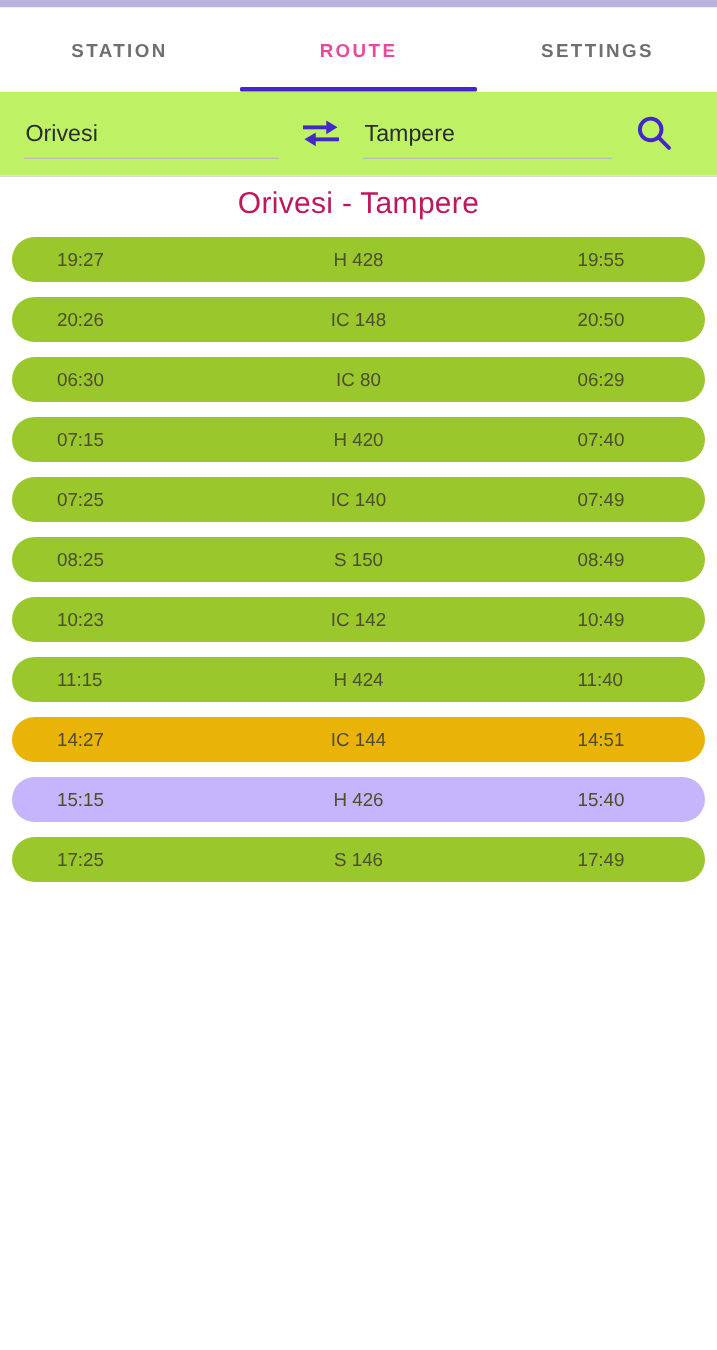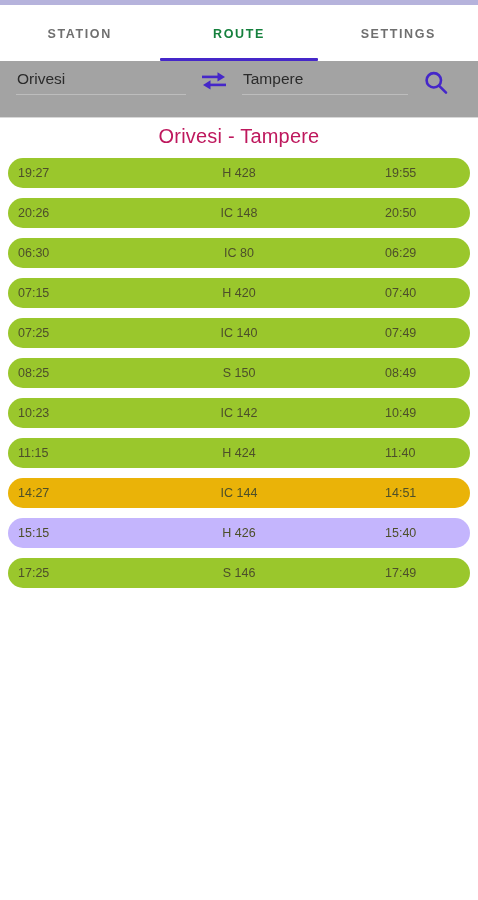--- a/index.html
+++ b/index.html
@@ -57,43 +57,43 @@
   .tab-label {
     font-size: 12.5px;
     letter-spacing: 1.6px;
     font-weight: bold;
     color: #6f6f6f;
     white-space: nowrap;
     font-family: "Liberation Sans", sans-serif;
   }
 
   .tab.active .tab-label {
-    color: #15803d;
+    color: #ec4899;
   }
 
   .tab-indicator {
     position: absolute;
     left: 50%;
     transform: translateX(-50%);
     bottom: 0;
     width: 158px;
     height: 3px;
     background: #4527c9;
     border-radius: 1px;
   }
 
   
   .search-row {
     width: 100%;
     height: 56px;
     flex: 0 0 auto;
     display: flex;
-    align-items: flex-start;
+    align-items: center;
     padding: 0 14px 0 16px;
-    background: #a3a3a3;
+    background: #bef264;
   }
 
   .field {
     position: relative;
     display: flex;
     align-items: flex-end;
     height: 34px;
   }
 
   .field-from { width: 170px; }
@@ -182,21 +182,21 @@
 
   .cell {
     font-size: 12.5px;
     color: #4d4f2a;
     font-family: "Liberation Sans", sans-serif;
     white-space: nowrap;
   }
 
   .cell-departure {
     position: absolute;
-    left: 10px;
+    left: 30px;
   }
 
   .cell-train {
     position: absolute;
     left: 50%;
     transform: translateX(-50%);
   }
 
   .cell-arrival {
     position: absolute;

